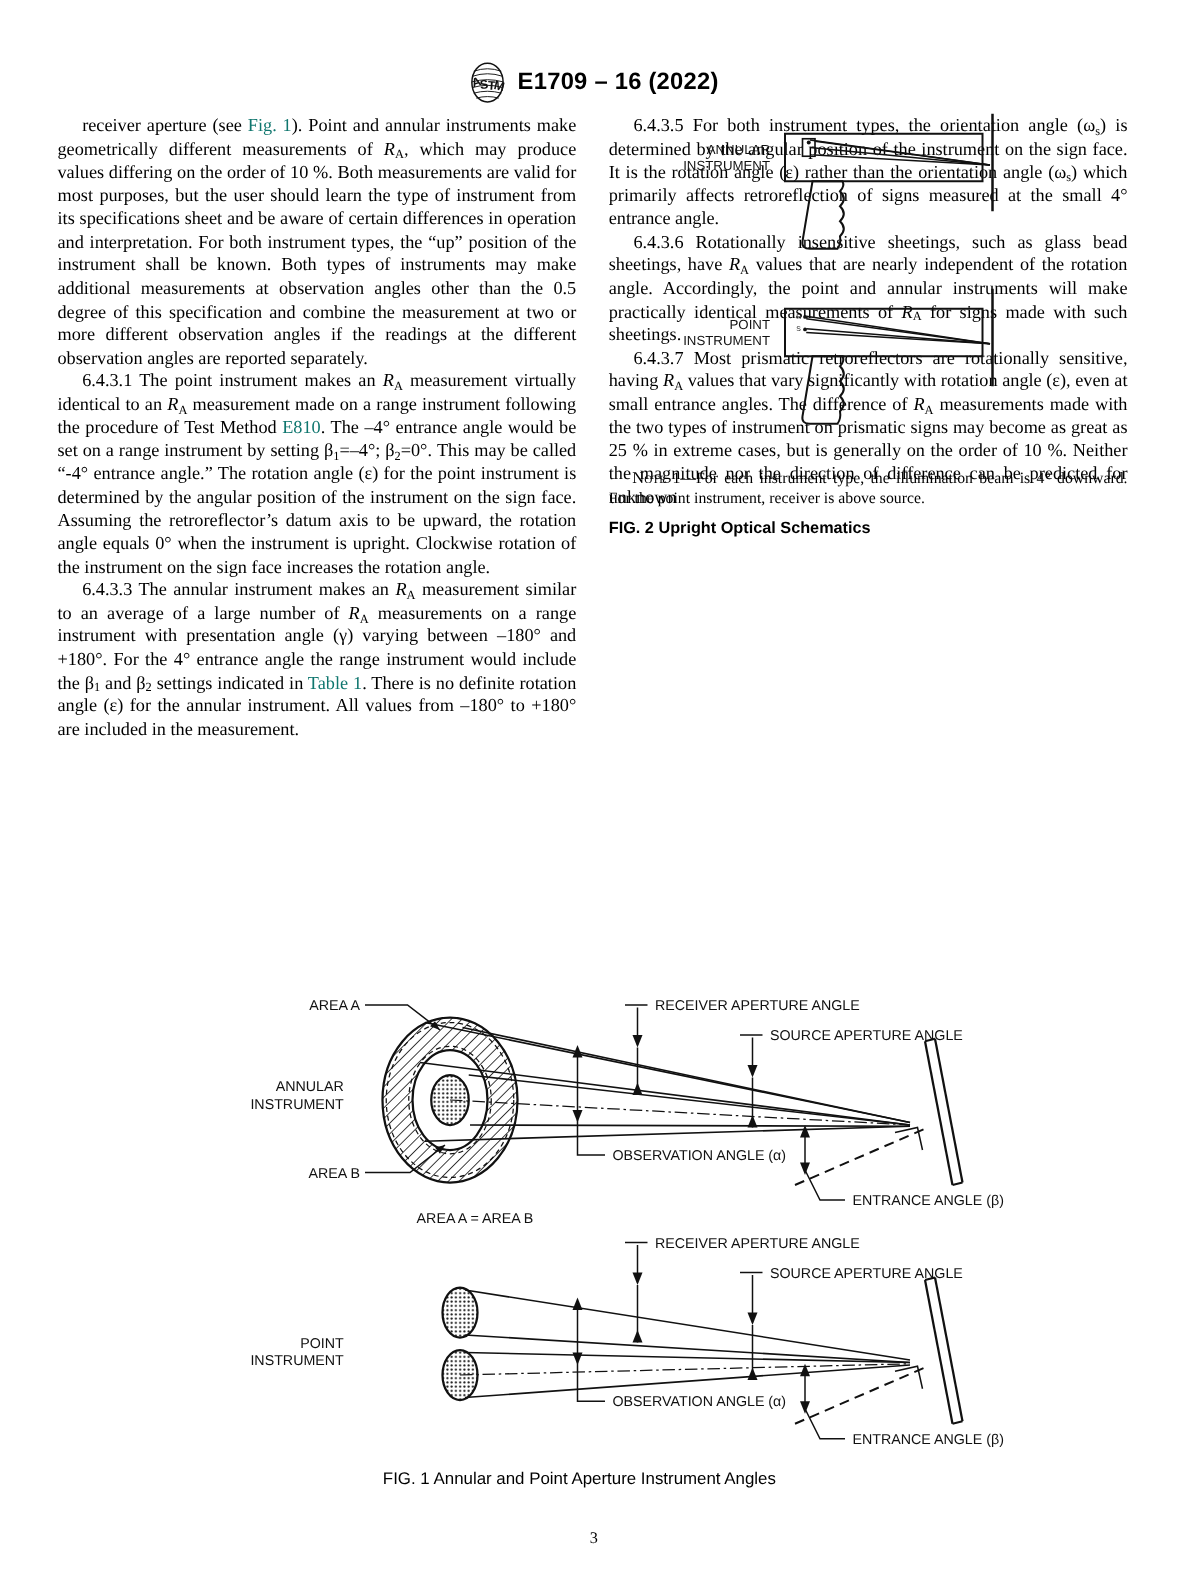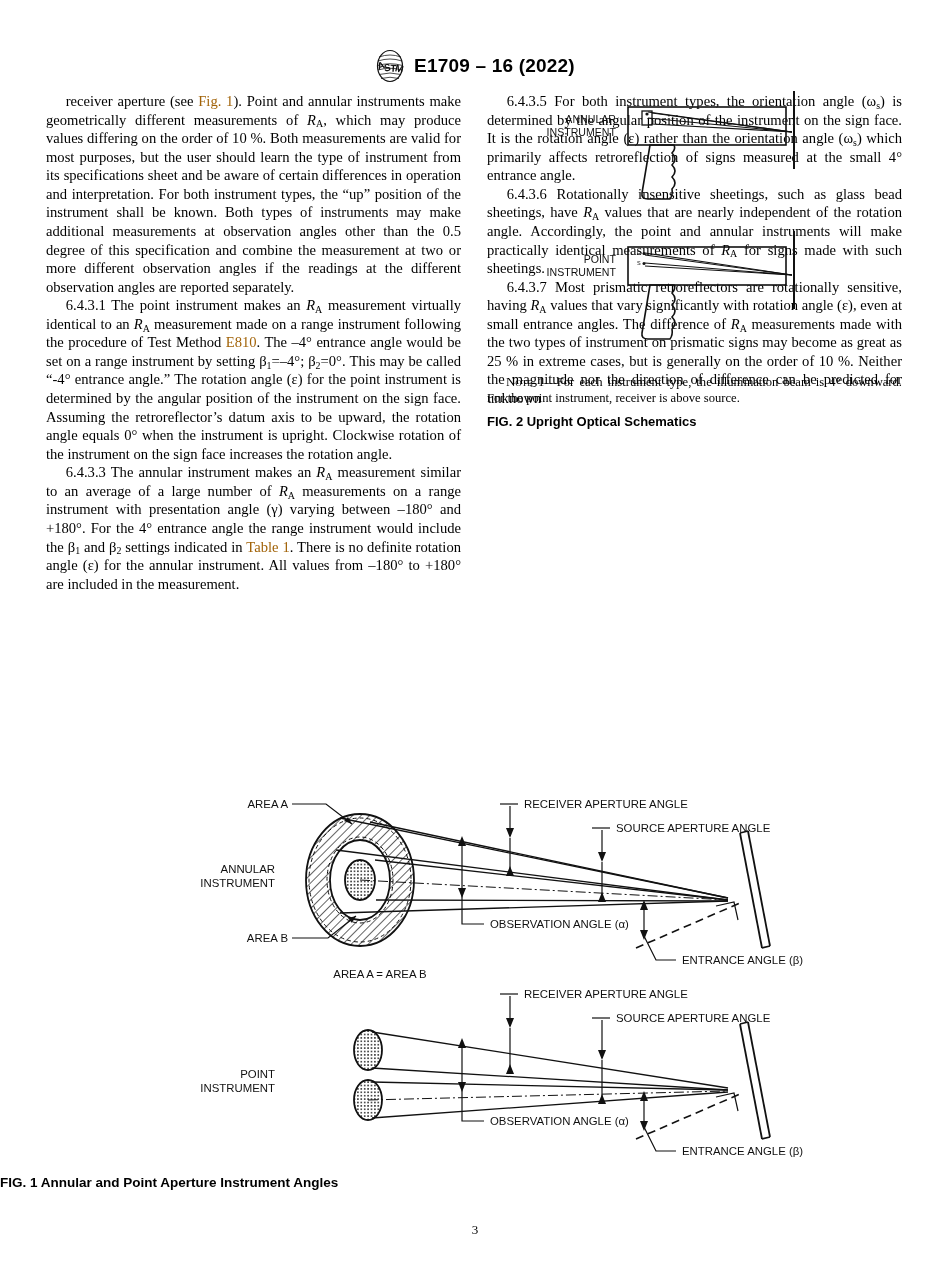--- a/index.html
+++ b/index.html
@@ -51,21 +51,21 @@
     hyphens: manual;
   }
   .col-left  { left: 46px;  top: 92px; }
   .col-right { left: 487px; top: 92px; }
 
   .col p {
     margin: 0;
     text-indent: 1.35em;
   }
 
-  .lnk { color: #a16207; }
+  .lnk { color: #0f766e; }
   .ital { font-style: italic; }
   sub { font-size: 0.68em; vertical-align: baseline; position: relative; top: 0.28em; }
 
   
   .note-block {
     position: absolute;
     left: 487px;
     top: 374px;
     width: 415px;
     font-size: 12.6px;
@@ -99,23 +99,23 @@
     left: 40px;
     top: 788px;
     width: 880px;
     height: 400px;
   }
   .fig1-caption {
     position: absolute;
     left: 0;
     top: 1175px;
     width: 927px;
-    text-align: left;
+    text-align: center;
     font-family: "Liberation Sans", sans-serif;
-    font-weight: bold;
+    font-weight: normal;
     font-size: 13.5px;
   }
 
   .page-number {
     position: absolute;
     left: 0;
     top: 1222px;
     width: 950px;
     text-align: center;
     font-size: 13px;

